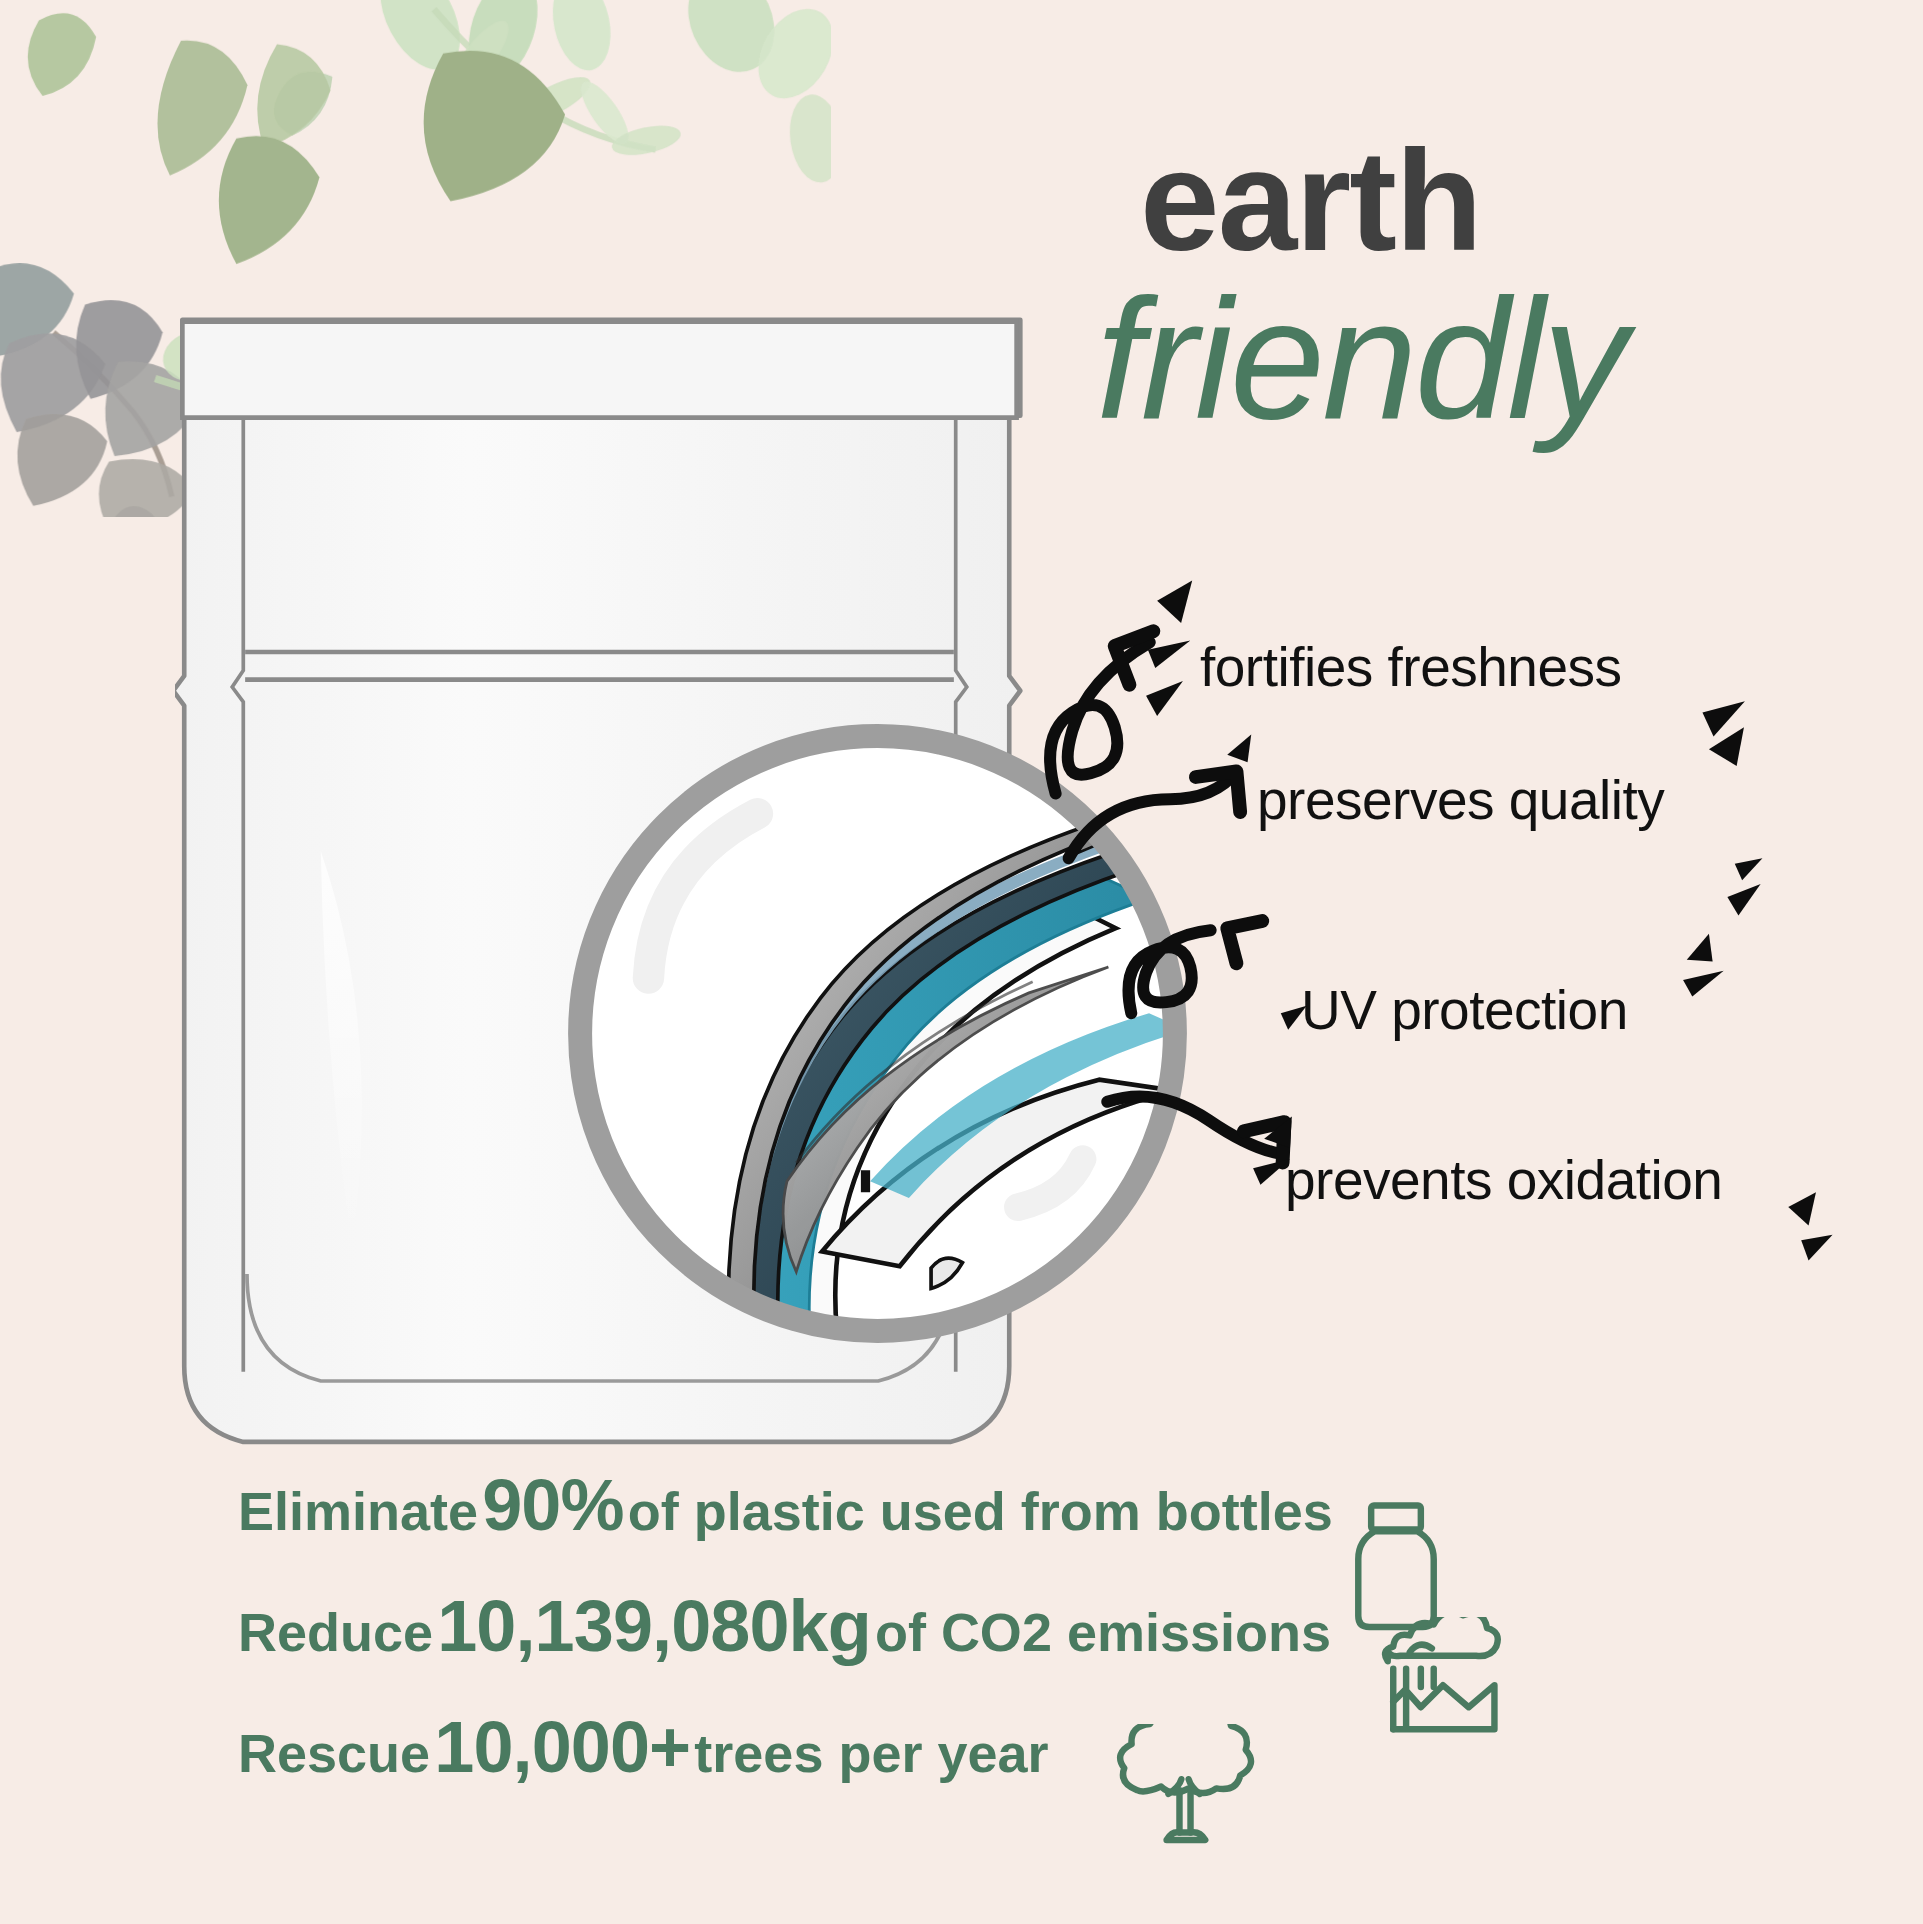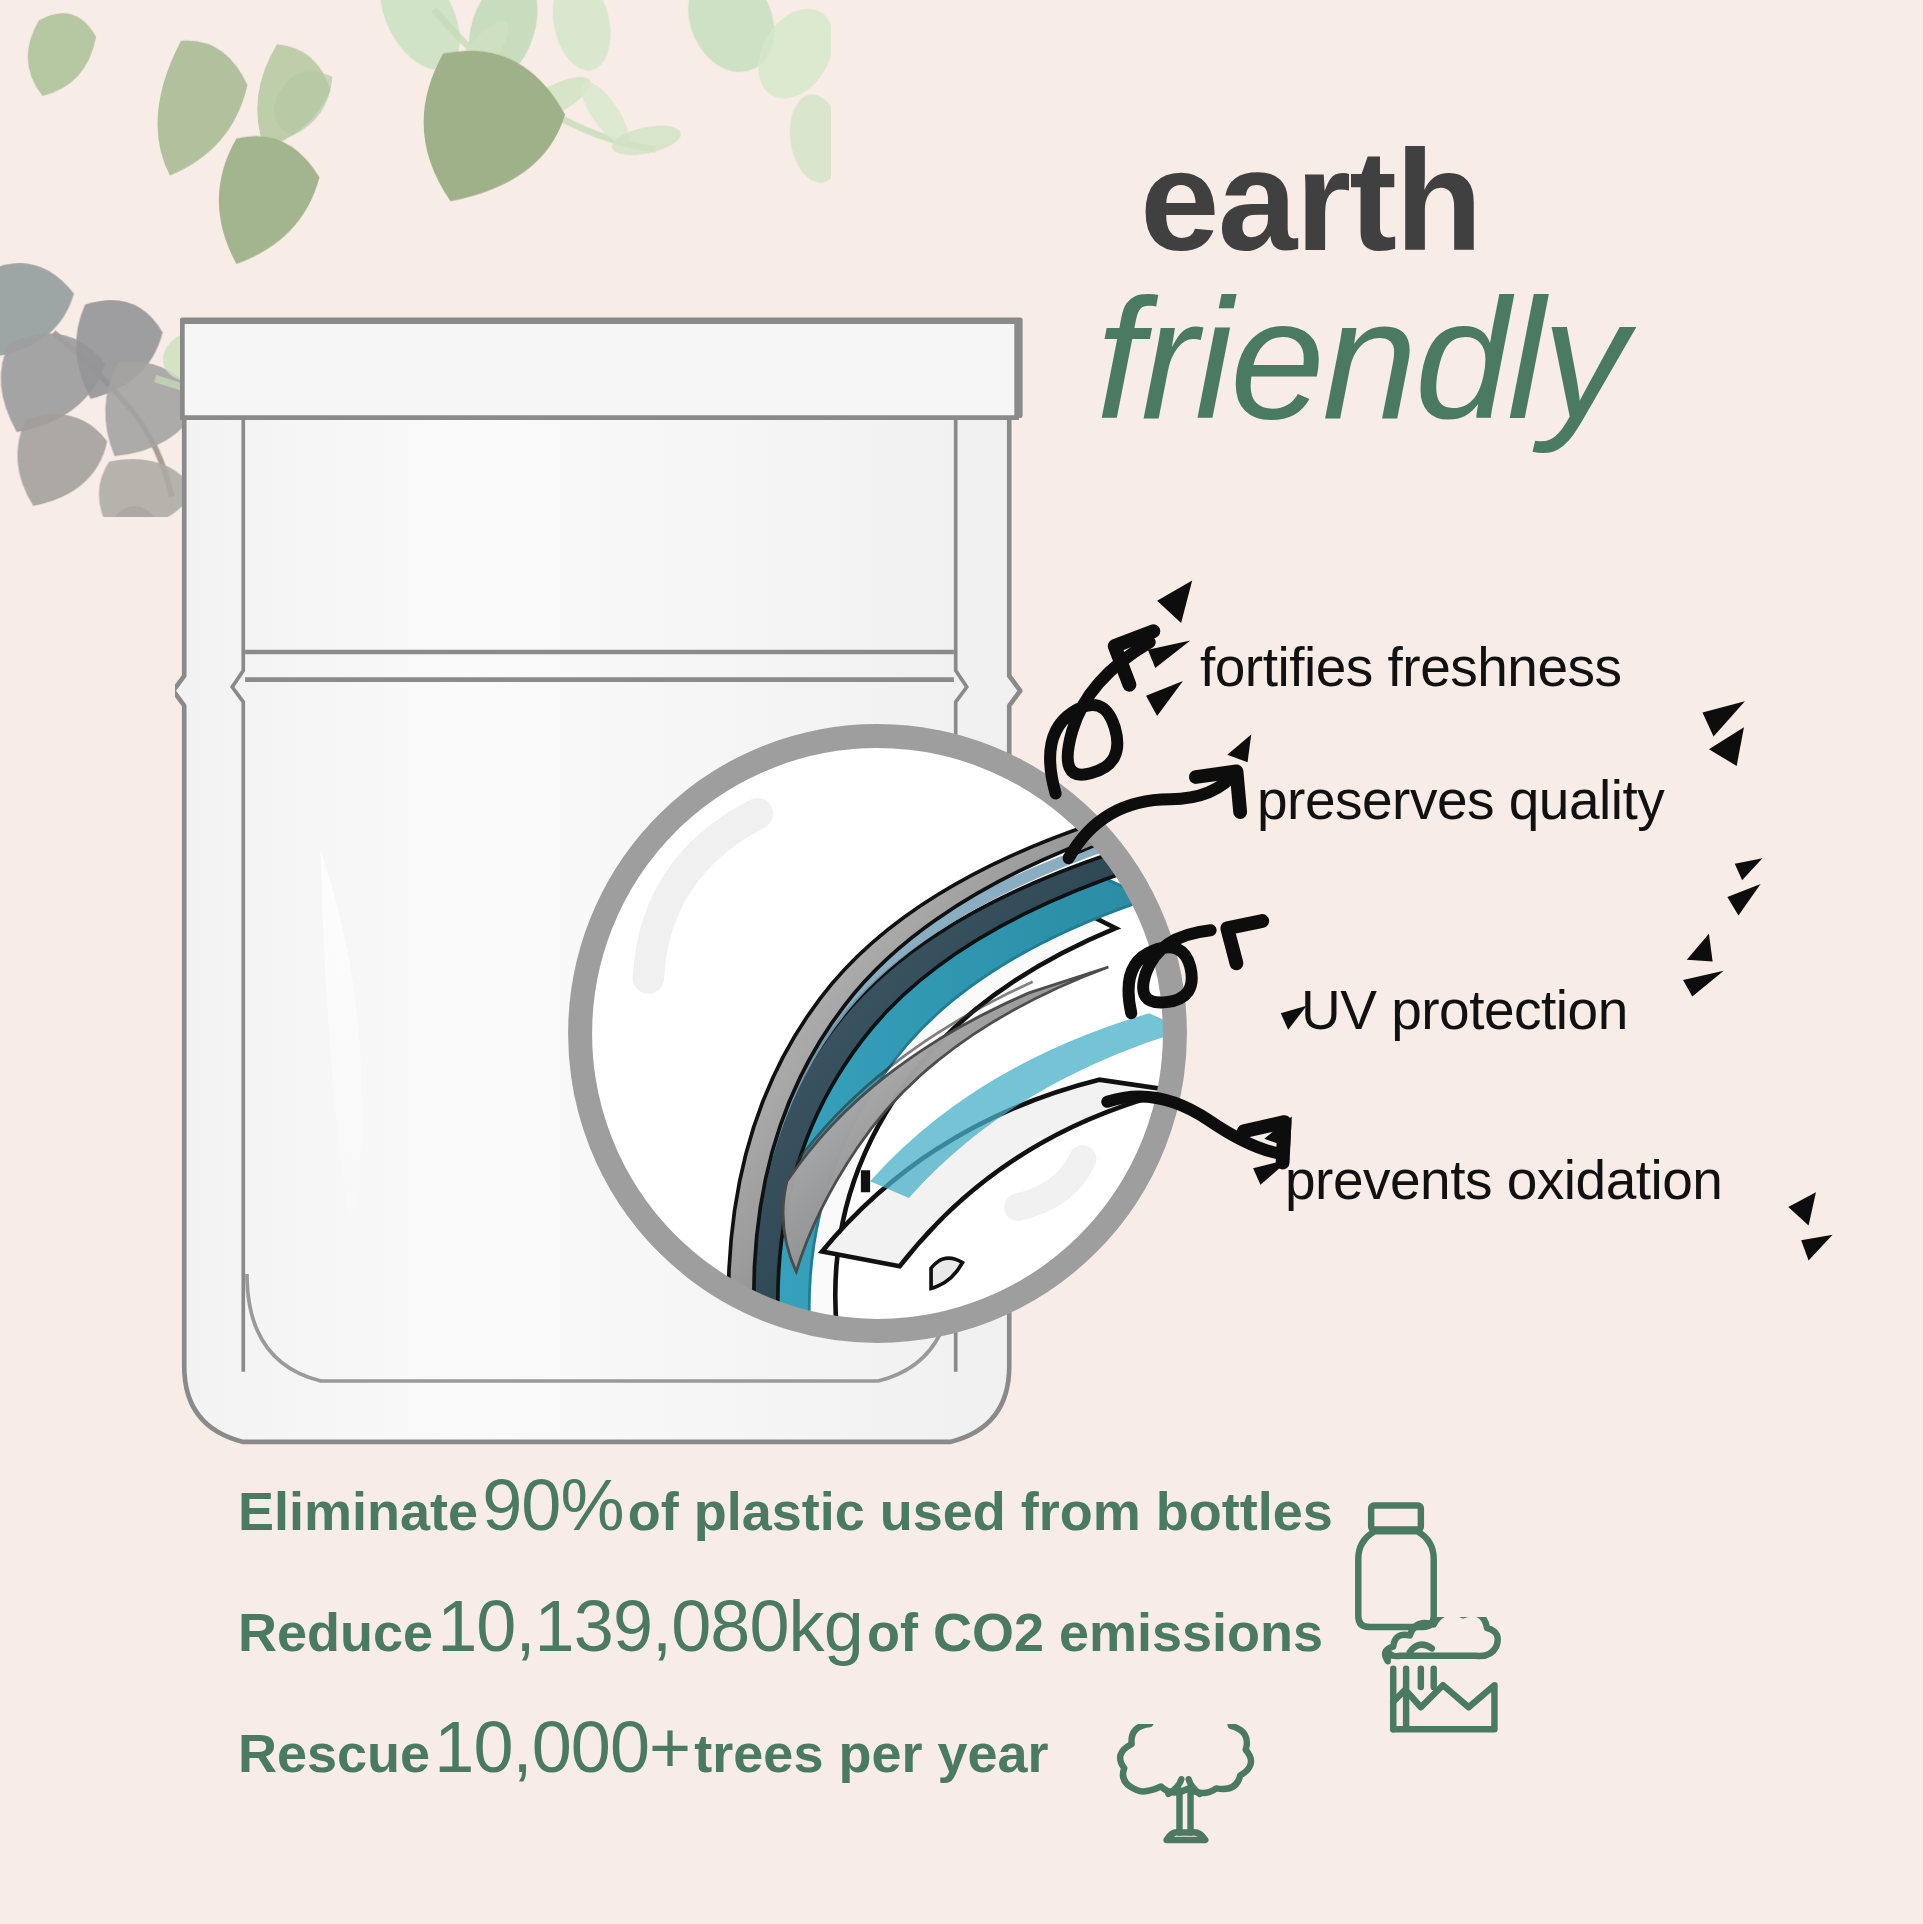--- a/index.html
+++ b/index.html
@@ -123,21 +123,21 @@
     white-space: nowrap;
   }
   .stat-verb {
     font-size: 54px;
     font-weight: 700;
     color: #4a7a60;
     font-stretch: condensed;
   }
   .stat-num {
     font-size: 72px;
-    font-weight: 400;
+    font-weight: 700;
     color: #4a7a60;
     font-stretch: condensed;
     letter-spacing: -0.9px;
   }
   .stat-tail {
     font-size: 54px;
     font-weight: 700;
     color: #4a7a60;
     font-stretch: condensed;
   }

